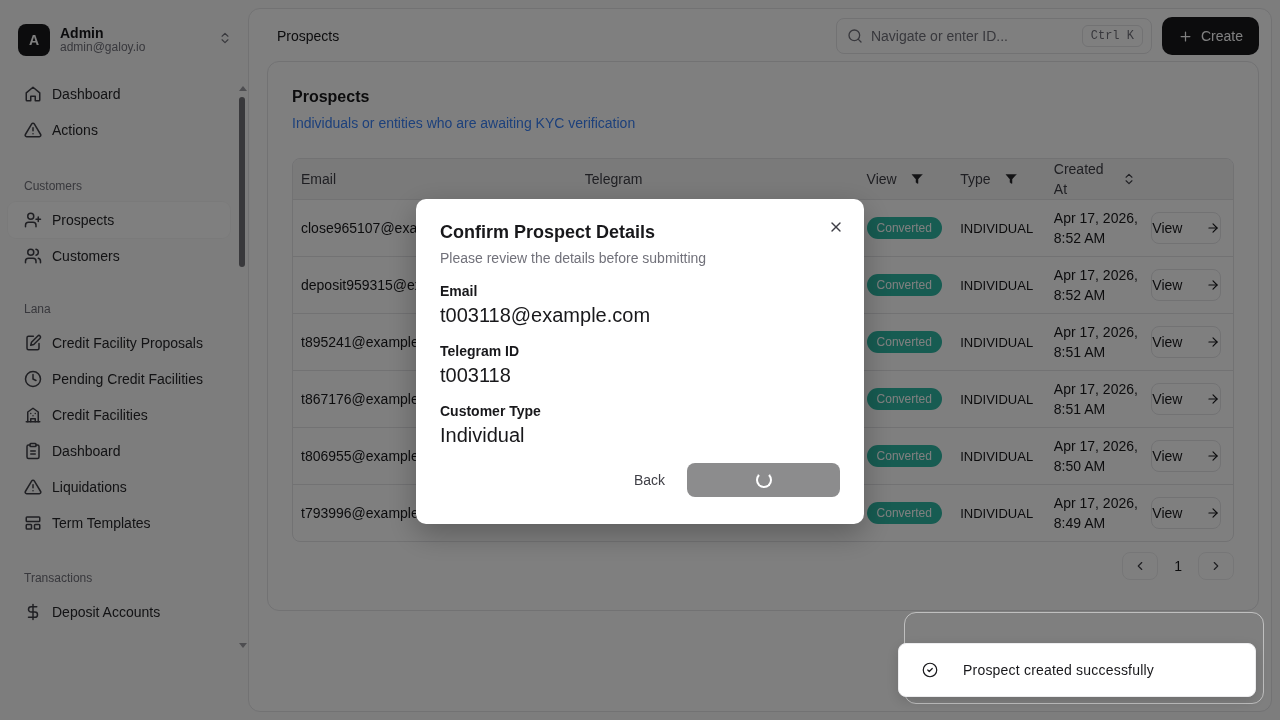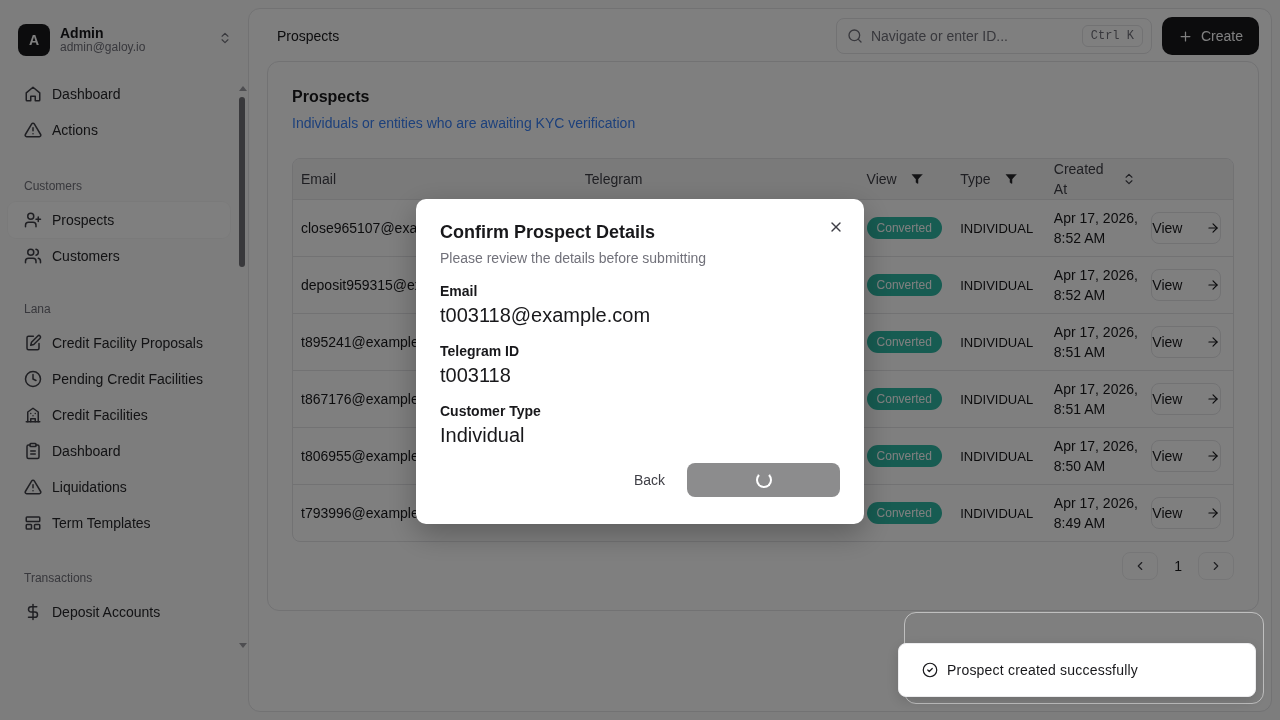--- a/index.html
+++ b/index.html
@@ -82,21 +82,21 @@
   .modal-close .ic { width:16px; height:16px; }
   .field { margin-top:17px; }
   .field-label { font-size:14px; font-weight:700; line-height:16px; }
   .field-value { font-size:20px; margin-top:6px; line-height:21px; }
   .modal-footer { margin-top:17px; display:flex; justify-content:flex-end; align-items:center; gap:8px; }
   .back-btn { border:none; background:transparent; font-size:14px; color:#3f3f46; padding:8px 14px; cursor:pointer; font-family:inherit; }
   .submit-btn { width:153px; height:34px; border:none; border-radius:8px; background:#8c8c8d; display:flex; align-items:center; justify-content:center; cursor:default; }
   .spinner { width:16px; height:16px; border:2px solid #fff; border-top-color:transparent; border-radius:50%; animation:spin 1s linear infinite; }
   @keyframes spin { to { transform:rotate(360deg); } }
 
-  .toast { position:fixed; left:898px; top:643px; width:358px; height:54px; background:#fff; border:1px solid #ececee; border-radius:8px; box-shadow:0 4px 14px rgba(0,0,0,0.15); z-index:60; display:flex; align-items:center; gap:8px; padding-left:22px; }
+  .toast { position:fixed; left:898px; top:643px; width:358px; height:54px; background:#fff; border:1px solid #ececee; border-radius:8px; box-shadow:0 4px 14px rgba(0,0,0,0.15); z-index:60; display:flex; align-items:center; gap:24px; padding-left:22px; }
   .toast .ic { width:18px; height:18px; stroke-width:1.6; color:#18181b; }
   .toast-msg { font-size:14px; color:#18181b; letter-spacing:0.2px; }
 </style>
 </head>
 <body>
 
 <div class="sidebar">
   <div class="user-block">
     <div class="avatar">A</div>
     <div class="user-meta">

